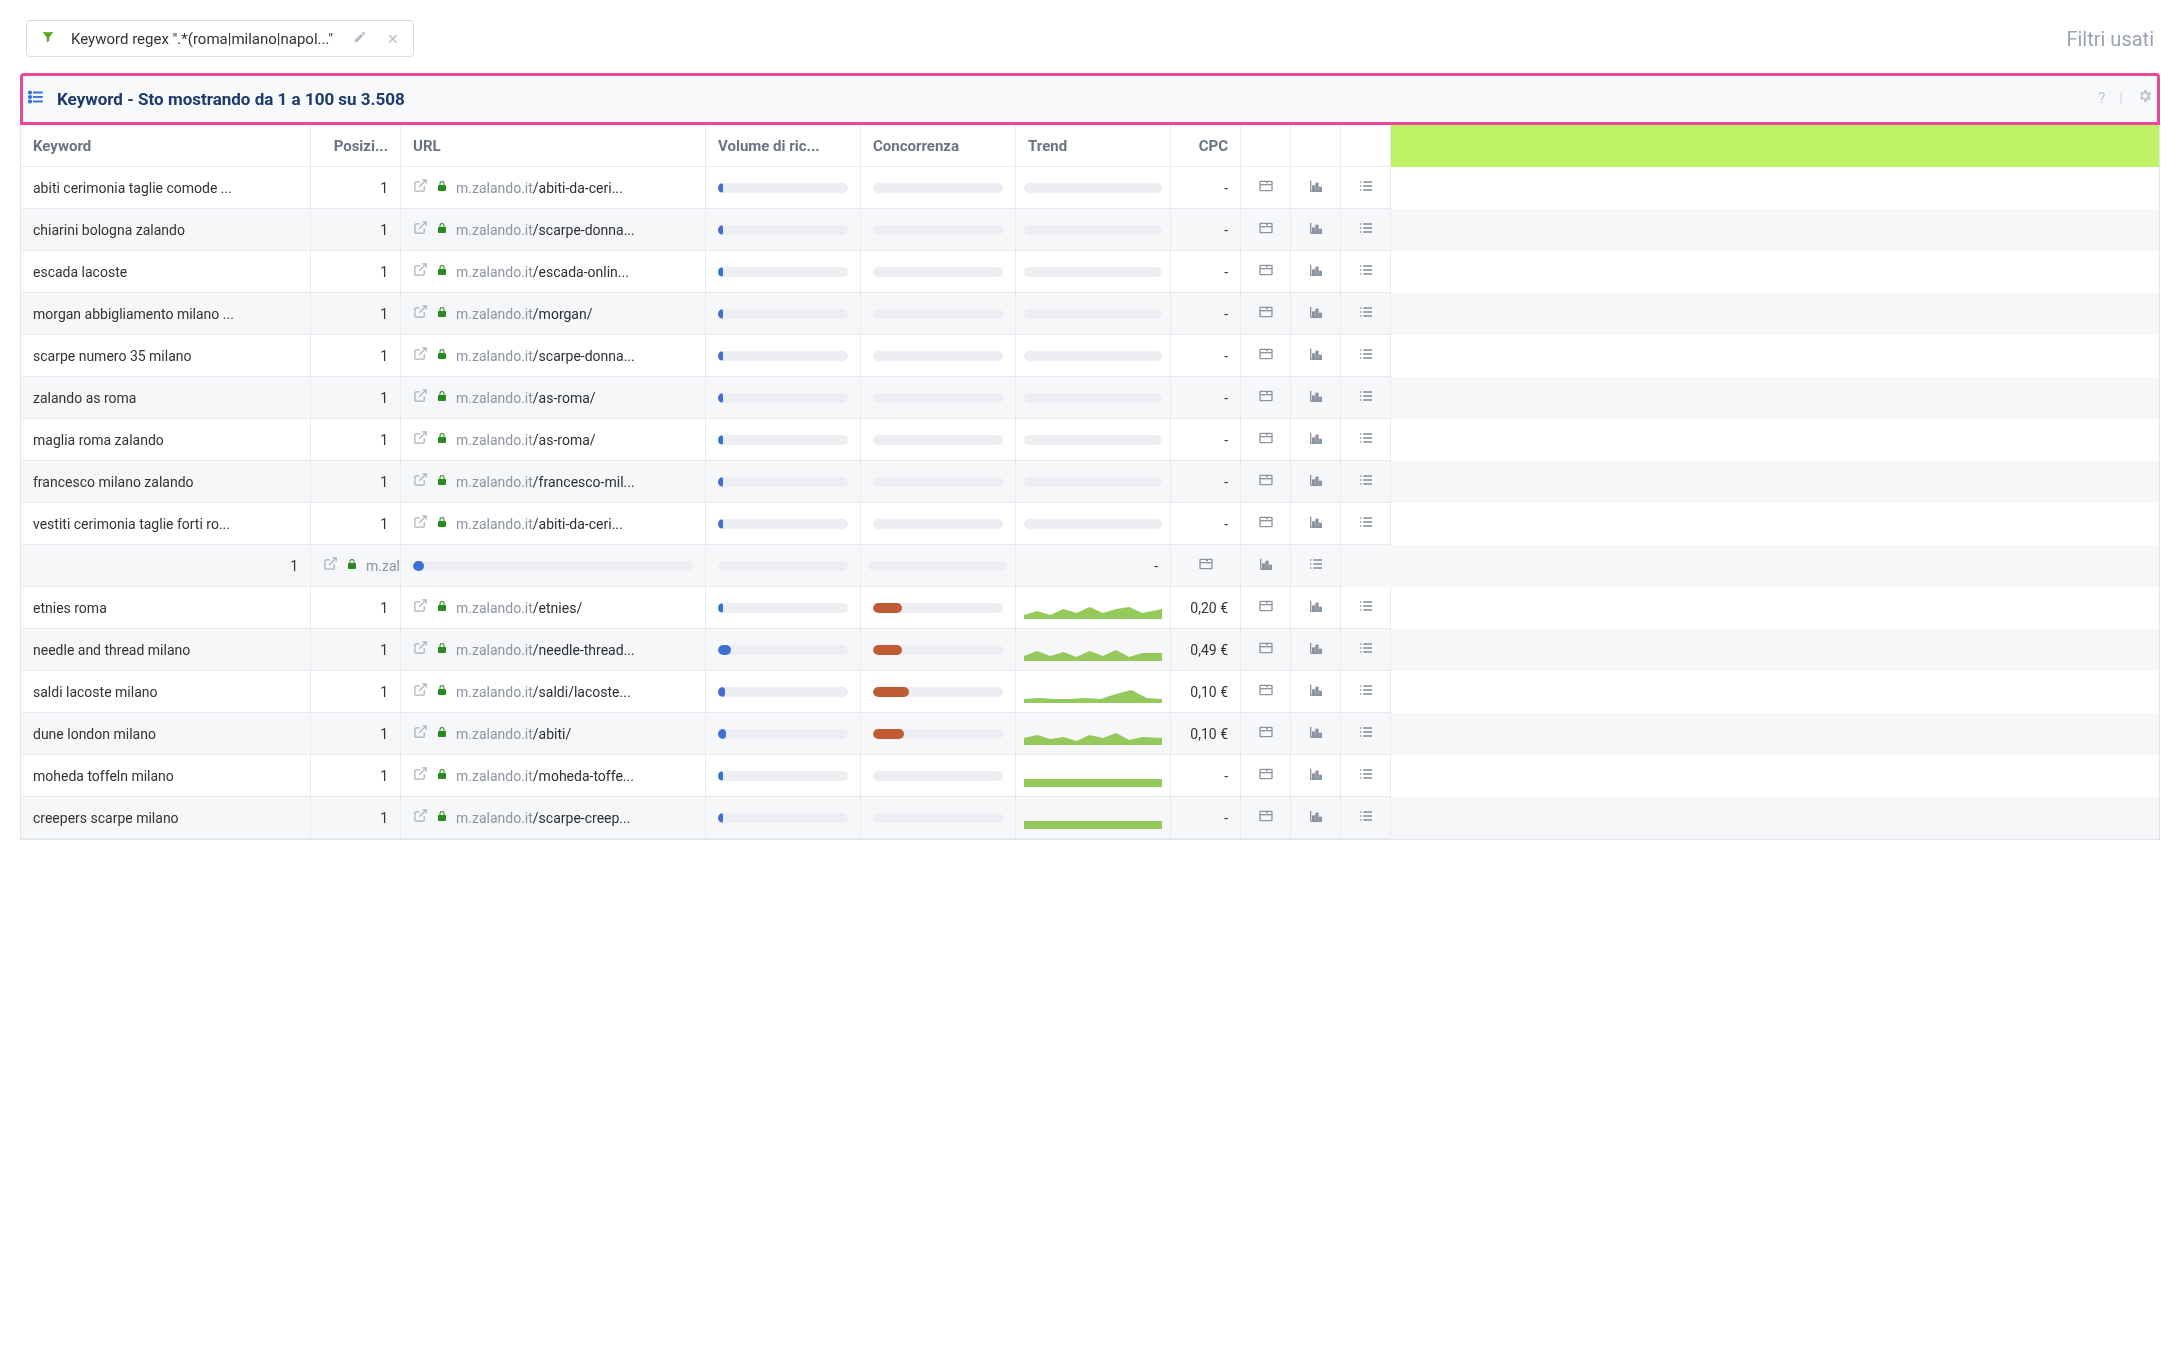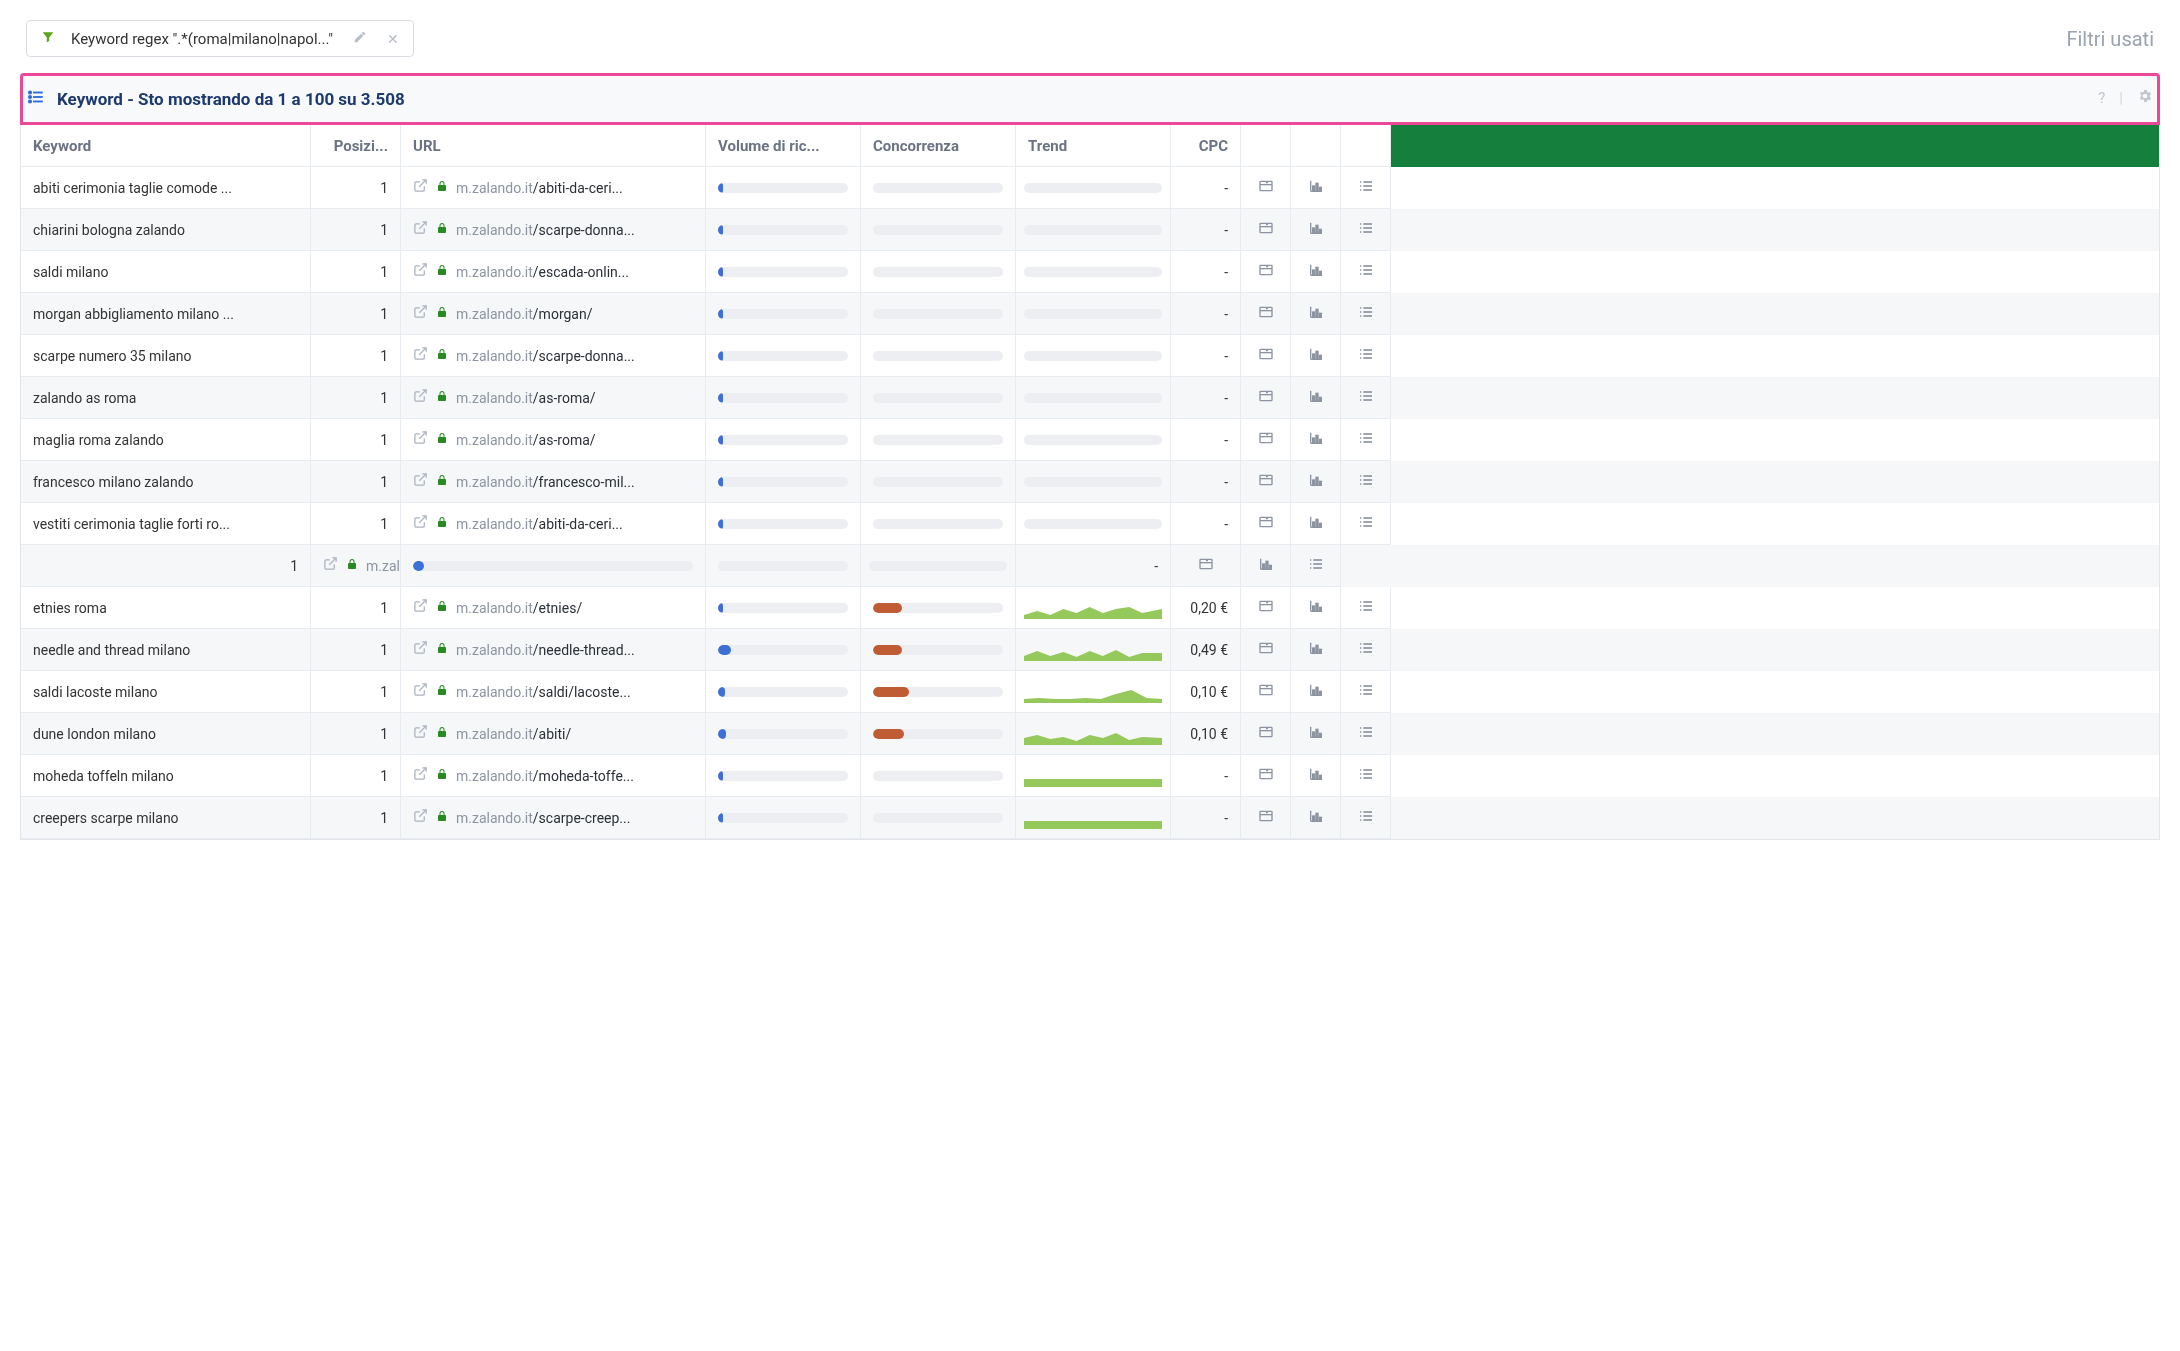--- a/index.html
+++ b/index.html
@@ -78,21 +78,21 @@
   .sep { color: #d2d7de; }
   .table {
     border: 1px solid #e2e6eb;
     border-top: none;
     width: 100%;
     border-collapse: collapse;
   }
   .thead .row {
     display: grid;
     grid-template-columns: 290px 90px 305px 155px 155px 155px 70px 50px 50px 50px;
-    background: #15803d;
+    background: #bef264;
   }
   .tbody .row {
     display: grid;
     grid-template-columns: 290px 90px 305px 155px 155px 155px 70px 50px 50px 50px;
   }
   .cell {
     padding: 10px 12px;
     border-bottom: 1px solid #e8ebef;
     border-right: 1px solid #e8ebef;
     display: flex;
@@ -305,21 +305,21 @@
               <line x1="8" y1="12" x2="21" y2="12"></line>
               <line x1="8" y1="18" x2="21" y2="18"></line>
               <line x1="3" y1="6" x2="5" y2="6"></line>
               <line x1="3" y1="12" x2="5" y2="12"></line>
               <line x1="3" y1="18" x2="5" y2="18"></line>
             </svg></span>
         </div>
       </div>
       <div class="row">
         <div class="cell">
-          <span class="kw-text">saldi milano</span>
+          <span class="kw-text">escada lacoste</span>
         </div>
         <div class="cell num">1</div>
         <div class="cell url-cell">
           <span class="ext-icon"><svg width="15" height="15" viewBox="0 0 24 24" fill="none" stroke="currentColor" stroke-width="2">
               <path d="M18 13v6a2 2 0 0 1-2 2H5a2 2 0 0 1-2-2V8a2 2 0 0 1 2-2h6"></path>
               <polyline points="15 3 21 3 21 9"></polyline>
               <line x1="10" y1="14" x2="21" y2="3"></line>
             </svg></span>
           <span class="lock-icon"><svg width="12" height="14" viewBox="0 0 24 24" fill="currentColor">
               <path d="M18 10h-1V7a5 5 0 0 0-10 0v3H6a2 2 0 0 0-2 2v8a2 2 0 0 0 2 2h12a2 2 0 0 0 2-2v-8a2 2 0 0 0-2-2zm-9-3a3 3 0 0 1 6 0v3H9V7z"></path>

